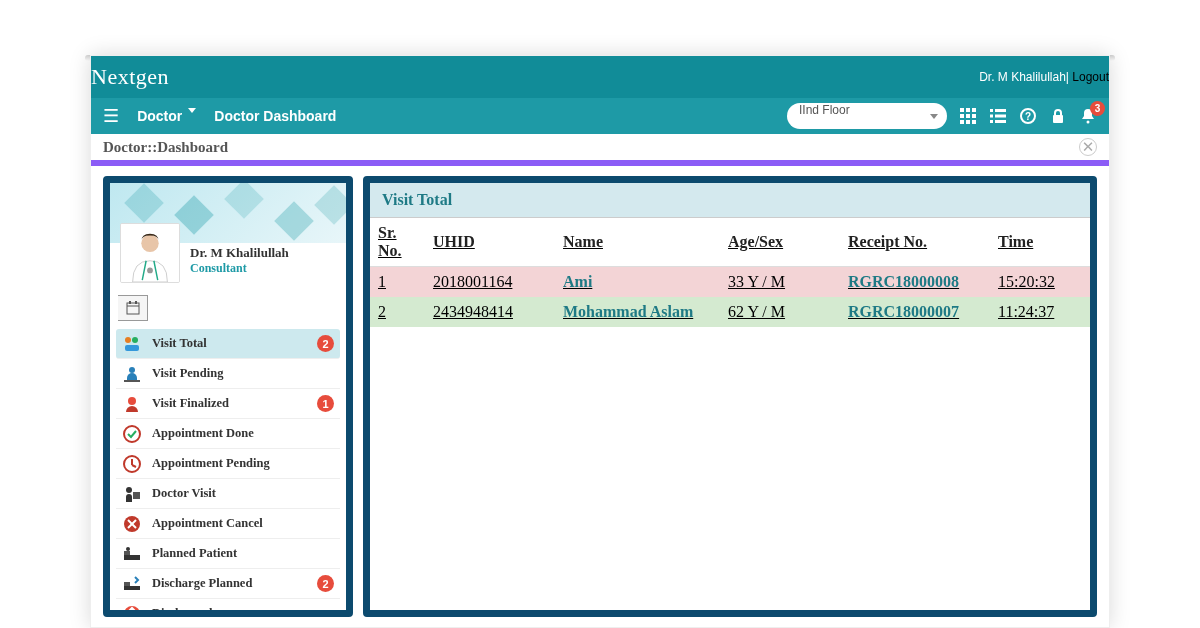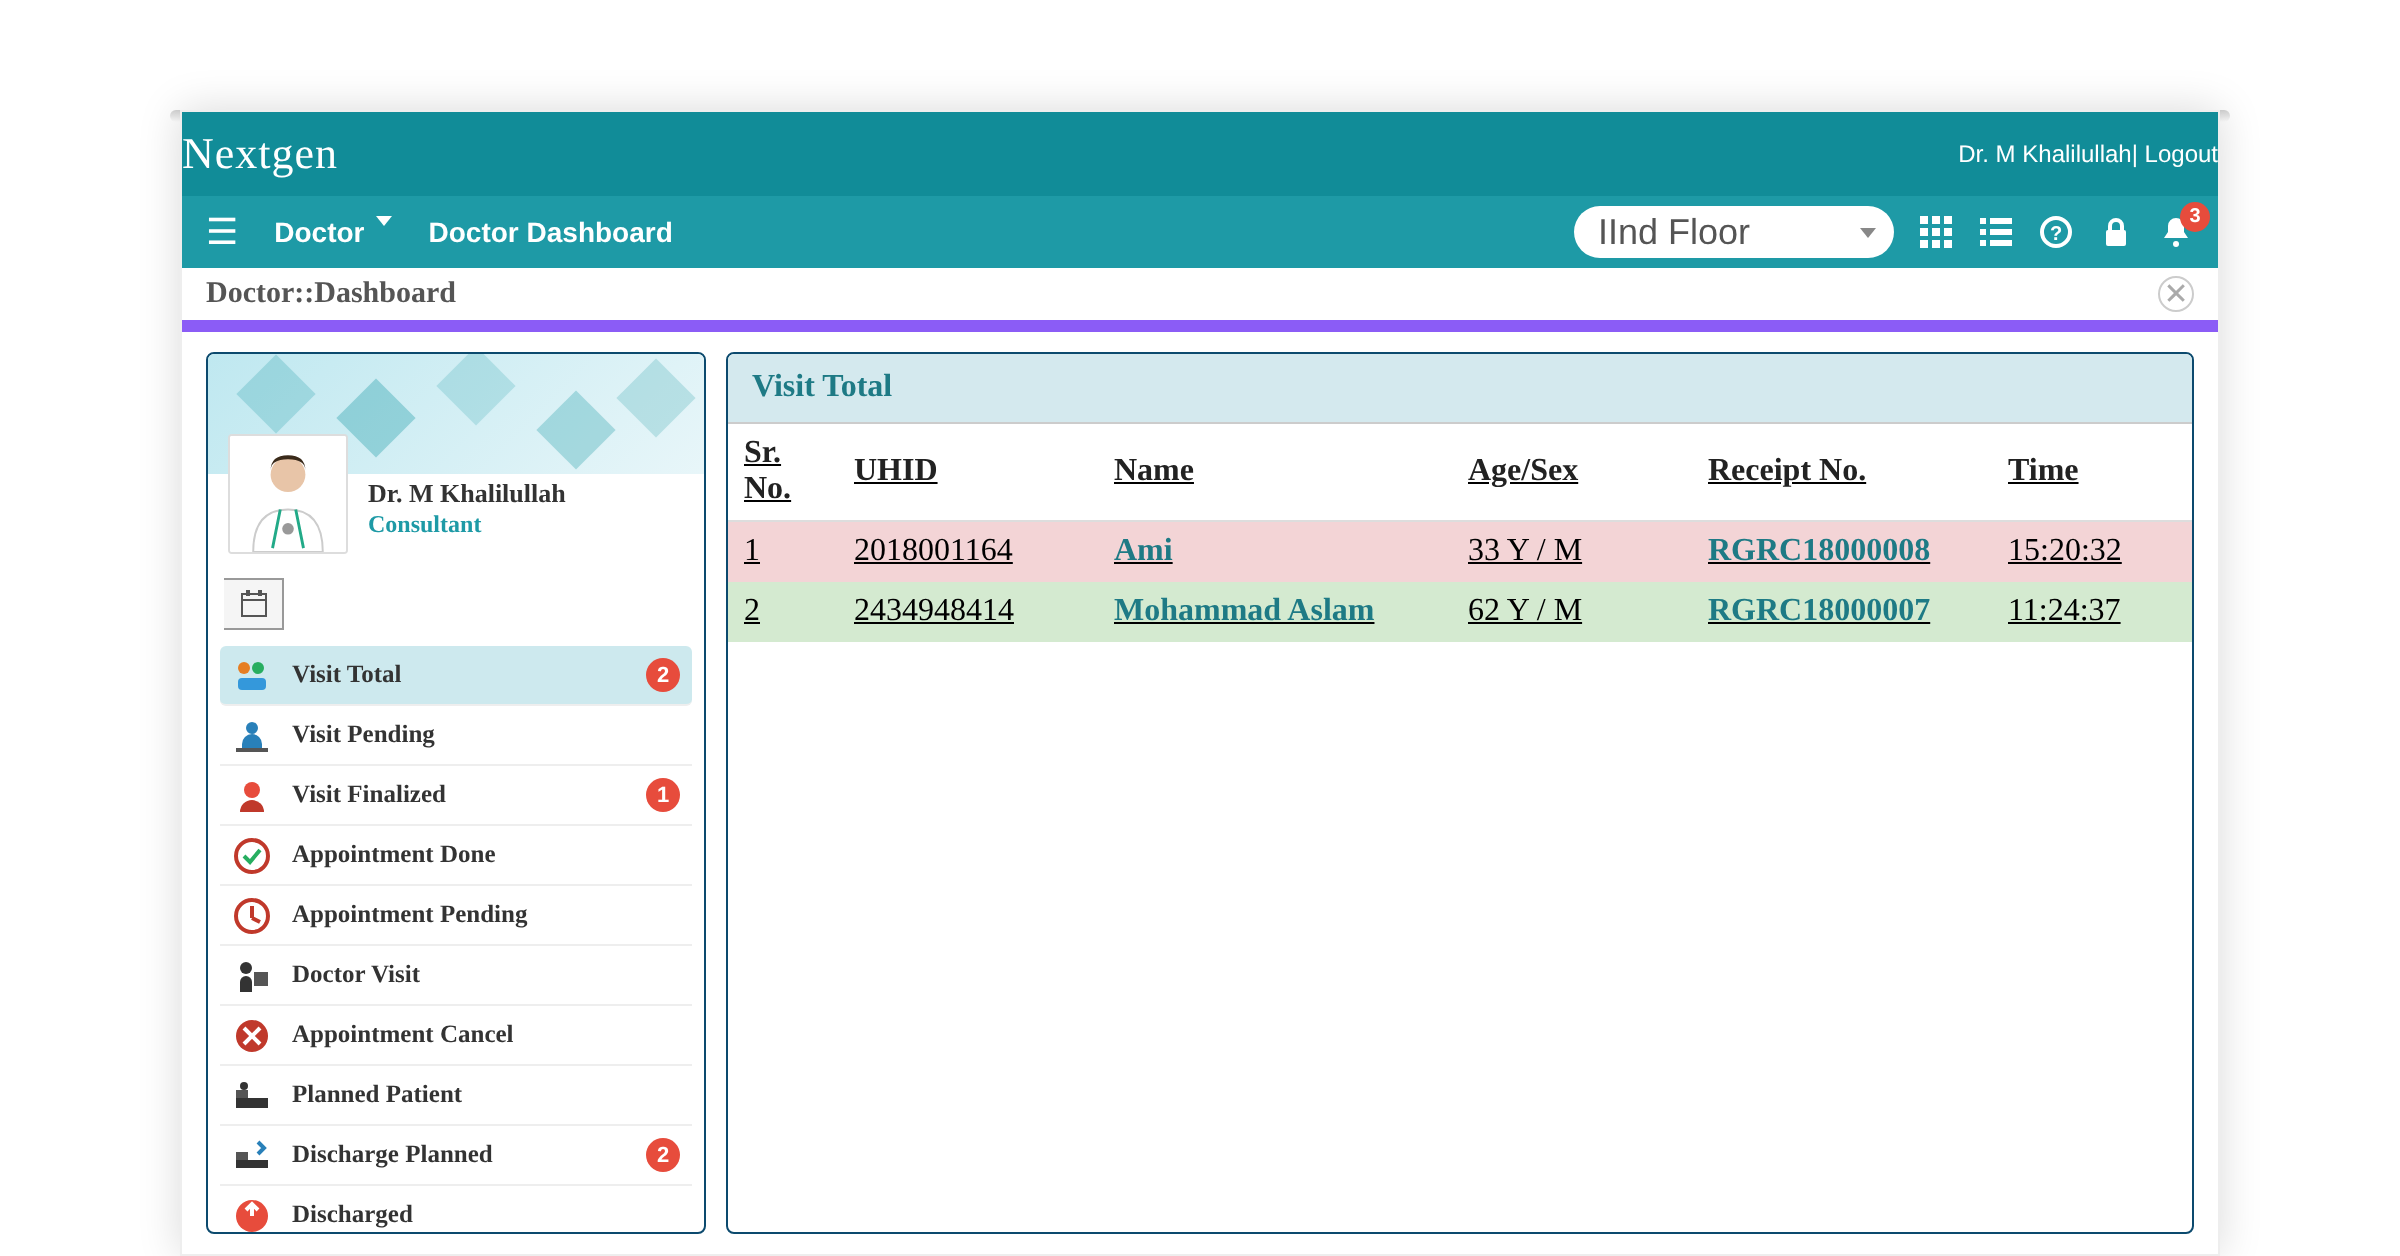--- a/index.html
+++ b/index.html
@@ -2,38 +2,38 @@
 <html><head>
 <meta charset="utf-8">
 <style>
 * { box-sizing: border-box; margin: 0; padding: 0; }
 body { font-family: "Segoe UI", Arial, sans-serif; background: #fff; width: 1200px; height: 628px; position: relative; overflow: hidden; }
 .card-shadow { position:absolute; top:55px; left:85px; right:85px; height:6px; background:linear-gradient(to bottom, rgba(0,0,0,0.18), rgba(0,0,0,0)); border-radius:3px; z-index:0;}
 .app { position:absolute; top:55px; left:90px; right:90px; bottom:0; background:#fff; z-index:1; box-shadow:0 0 20px rgba(0,0,0,0.15); border:1px solid #eee;}
 .topbar { background:#118c98; color:#fff; display:flex; align-items:center; height:42px; padding:0 0; justify-content:space-between; }
 .brand { font-size:22px; font-family:"Georgia","Times New Roman",serif; font-weight:400; letter-spacing:0.5px; }
 .top-right { font-size:12px; }
-.top-right a { color:#ffffff; text-decoration:none; }
+.top-right a { color:#000000; text-decoration:none; }
 .navbar { background:#1e9aa6; color:#fff; height:36px; display:flex; align-items:center; padding:0 12px; justify-content:space-between; }
 .nav-left { display:flex; align-items:center; gap:18px; }
 .hamburger { font-size:18px; cursor:pointer; }
 .nav-link { font-size:14px; font-weight:600; display:flex; align-items:flex-start; gap:6px; cursor:pointer;}
 .caret-down { width:0; height:0; border-left:4px solid transparent; border-right:4px solid transparent; border-top:5px solid #fff; display:inline-block; }
 .nav-right { display:flex; align-items:center; gap:12px; }
-.floor-select { background:#fff; color:#555; border:none; border-radius:14px; height:26px; width:160px; padding:0 24px 0 12px; font-size:18px; position:relative; cursor:pointer; display:flex; align-items:center;}
+.floor-select { background:#fff; color:#555; border:none; border-radius:14px; height:26px; width:160px; padding:0 24px 0 12px; font-size:12px; position:relative; cursor:pointer; display:flex; }
 .floor-select::after { content:""; position:absolute; right:9px; top:11px; width:0; height:0; border-left:4px solid transparent; border-right:4px solid transparent; border-top:5px solid #888;}
 .nav-icon { color:#fff; cursor:pointer; display:flex; align-items:center; justify-content:center; width:18px; height:18px;}
 .nav-icon svg { width:16px; height:16px; fill:#fff;}
 .bell-wrap { position:relative; }
 .badge-top { position:absolute; top:-6px; right:-8px; background:#e74c3c; color:#fff; border-radius:50%; width:15px; height:15px; font-size:10px; display:flex; align-items:center; justify-content:center; font-weight:bold;}
 .crumbbar { height:32px; border-bottom:6px solid #8b5cf6; display:flex; align-items:center; padding:0 12px; justify-content:space-between;}
 .crumb { font-family:"Georgia","Times New Roman",serif; font-weight:700; color:#555; font-size:15px;}
 .close-x { color:#aaa; cursor:pointer; font-size:15px; border:1px solid #ccc; width:18px; height:18px; border-radius:50%; display:flex; align-items:center; justify-content:center;}
 .content { padding:10px 12px; display:flex; gap:10px; height:calc(100% - 110px); overflow:hidden;}
-.panel { border:1px solid #0c4a6e; border-radius:4px; background:#fff; }
+.panel { border:7px solid #0c4a6e; border-radius:4px; background:#fff; }
 .sidebar { width:250px; flex-shrink:0; overflow:hidden;}
 .profile-banner { height:60px; background:linear-gradient(135deg,#bfe8f0 0%,#e8f6f9 100%); position:relative; overflow:hidden;}
 .hex { position:absolute; width:28px; height:28px; background:#1e9aa6; opacity:0.25; transform:rotate(45deg);}
 .profile-row { display:flex; align-items:flex-start; padding:0 10px 8px 10px; margin-top:-20px; position:relative;}
 .avatar { width:60px; height:60px; background:#fff; border:1px solid #ddd; border-radius:2px; flex-shrink:0; position:relative; overflow:hidden;}
 .avatar svg{width:100%; height:100%;}
 .profile-text { padding-left:10px; padding-top:22px; font-family:"Georgia","Times New Roman",serif;}
 .doc-name { font-weight:700; color:#333; font-size:13px;}
 .doc-role { color:#1e9aa6; font-size:12px; font-weight:700;}
 .date-row { padding:4px 8px; display:flex; gap:0;}

